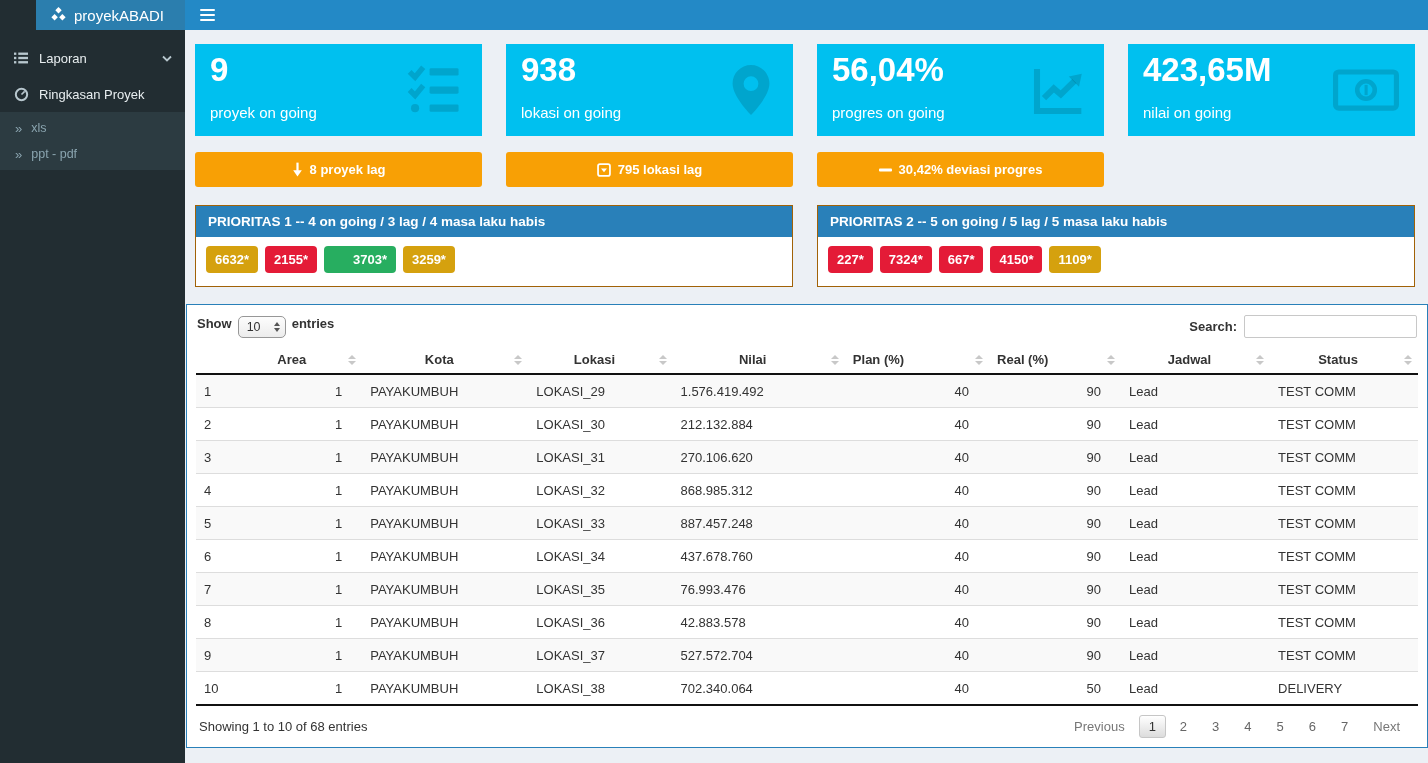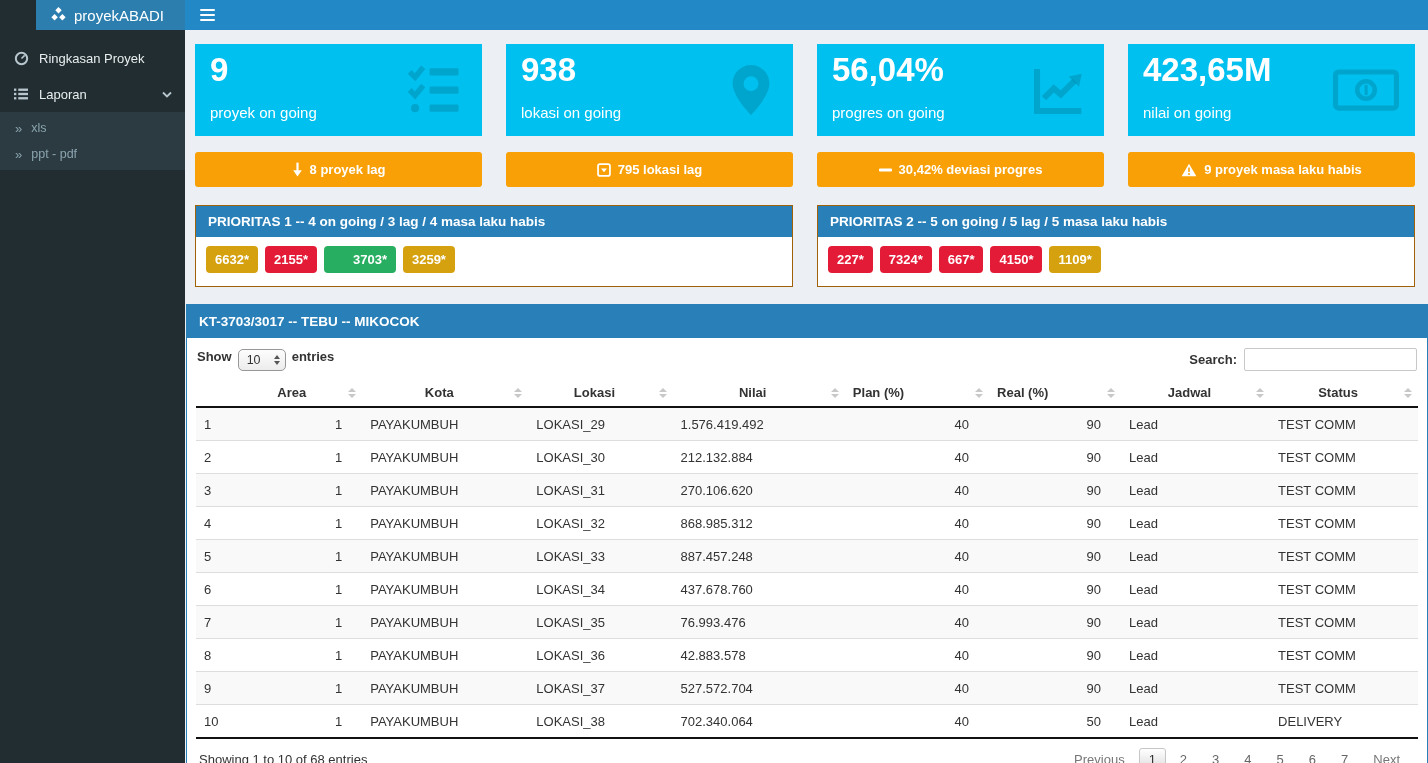--- a/index.html
+++ b/index.html
@@ -129,47 +129,47 @@
       <span style="display:inline-flex;">
         <svg width="17" height="16" viewBox="0 0 24 22" fill="#fff">
           <rect x="8.8" y="1" width="6.4" height="6.4" transform="rotate(45 12 4.2)"></rect>
           <rect x="3.3" y="11" width="6.4" height="6.4" transform="rotate(45 6.5 14.2)"></rect>
           <rect x="14.3" y="11" width="6.4" height="6.4" transform="rotate(45 17.5 14.2)"></rect>
         </svg>
       </span>
       <span>proyekABADI</span>
     </div>
     <nav class="side-nav">
-      <div class="nav-item">
-        <span class="nav-ic">
-          <svg width="15" height="15" viewBox="0 0 18 18" fill="none" stroke="currentColor">
-            <circle cx="9" cy="9" r="6.8" stroke-width="2.4"></circle>
-            <path d="M9 9 L12.8 5.2" stroke-width="2"></path>
-          </svg>
-        </span>
-        <span>Ringkasan Proyek</span>
-      </div>
       <div class="nav-item">
         <span class="nav-ic">
           <svg width="14" height="12" viewBox="0 0 18 14" fill="currentColor">
             <rect x="0" y="0" width="3" height="3"></rect>
               <rect x="5.5" y="0" width="12.5" height="3"></rect>
             <rect x="0" y="5.5" width="3" height="3"></rect>
               <rect x="5.5" y="5.5" width="12.5" height="3"></rect>
             <rect x="0" y="11" width="3" height="3"></rect>
               <rect x="5.5" y="11" width="12.5" height="3"></rect>
           </svg>
         </span>
         <span>Laporan</span>
         <span class="chev">
           <svg width="10" height="7" viewBox="0 0 10 7" fill="none" stroke="currentColor">
             <path d="M1 1.5 L5 5.5 L9 1.5" stroke-width="1.8"></path>
           </svg>
         </span>
       </div>
+      <div class="nav-item">
+        <span class="nav-ic">
+          <svg width="15" height="15" viewBox="0 0 18 18" fill="none" stroke="currentColor">
+            <circle cx="9" cy="9" r="6.8" stroke-width="2.4"></circle>
+            <path d="M9 9 L12.8 5.2" stroke-width="2"></path>
+          </svg>
+        </span>
+        <span>Ringkasan Proyek</span>
+      </div>
       <div class="submenu">
         <div class="sub-item">
           <span class="angles">»</span>
           <span>xls</span>
         </div>
         <div class="sub-item">
           <span class="angles">»</span>
           <span>ppt - pdf</span>
         </div>
       </div>
@@ -256,46 +256,35 @@
             <span>795 lokasi lag</span>
           </button>
           <button class="alert-btn">
             <span class="a-ic">
               <svg width="13" height="4" viewBox="0 0 14 4" fill="currentColor">
                   <rect x="0" y="0.4" width="14" height="3.2" rx="1"></rect>
                 </svg>
             </span>
             <span>30,42% deviasi progres</span>
           </button>
-          <button class="alert-btn">
-            <span class="a-ic">
-              <svg width="16" height="14" viewBox="0 0 18 16">
-                <path d="M9 0.8 L17.4 15.2 H0.6 Z" fill="#fff"></path>
-                <rect x="8.1" y="5.2" width="1.8" height="5" fill="#f8a005"></rect>
-                <circle cx="9" cy="12.6" r="1.15" fill="#f8a005"></circle>
-              </svg>
-            </span>
-            <span>9 proyek masa laku habis</span>
-          </button>
         </div>
 
         <div class="prio-grid">
           <section class="prio-panel">
             <div class="prio-header">PRIORITAS 1 -- 4 on going / 3 lag / 4 masa laku habis</div>
             <div class="prio-badges"><span class="badge" style="background: rgb(213, 161, 14);">6632*</span><span class="badge" style="background: rgb(228, 27, 55);">2155*</span><span class="badge" style="background: rgb(39, 174, 96); padding-left: 29px;">3703*</span><span class="badge" style="background: rgb(213, 161, 14);">3259*</span></div>
           </section>
           <section class="prio-panel">
             <div class="prio-header">PRIORITAS 2 -- 5 on going / 5 lag / 5 masa laku habis</div>
             <div class="prio-badges"><span class="badge" style="background: rgb(228, 27, 55);">227*</span><span class="badge" style="background: rgb(228, 27, 55);">7324*</span><span class="badge" style="background: rgb(228, 27, 55);">667*</span><span class="badge" style="background: rgb(228, 27, 55);">4150*</span><span class="badge" style="background: rgb(213, 161, 14);">1109*</span></div>
           </section>
         </div>
       </div>
 
       <section class="table-panel">
-        <div class="panel-title">KT-3703/3017 -- TEBU -- MIKOCOK</div>
         <div class="panel-body">
           <div class="controls">
             <div class="show-ctl">
               <span>Show</span>
               <span class="fake-select">
                 <span>10</span>
                 <span class="spin">
                     <i class="up"></i>
                     <i class="dn"></i>
                   </span>

